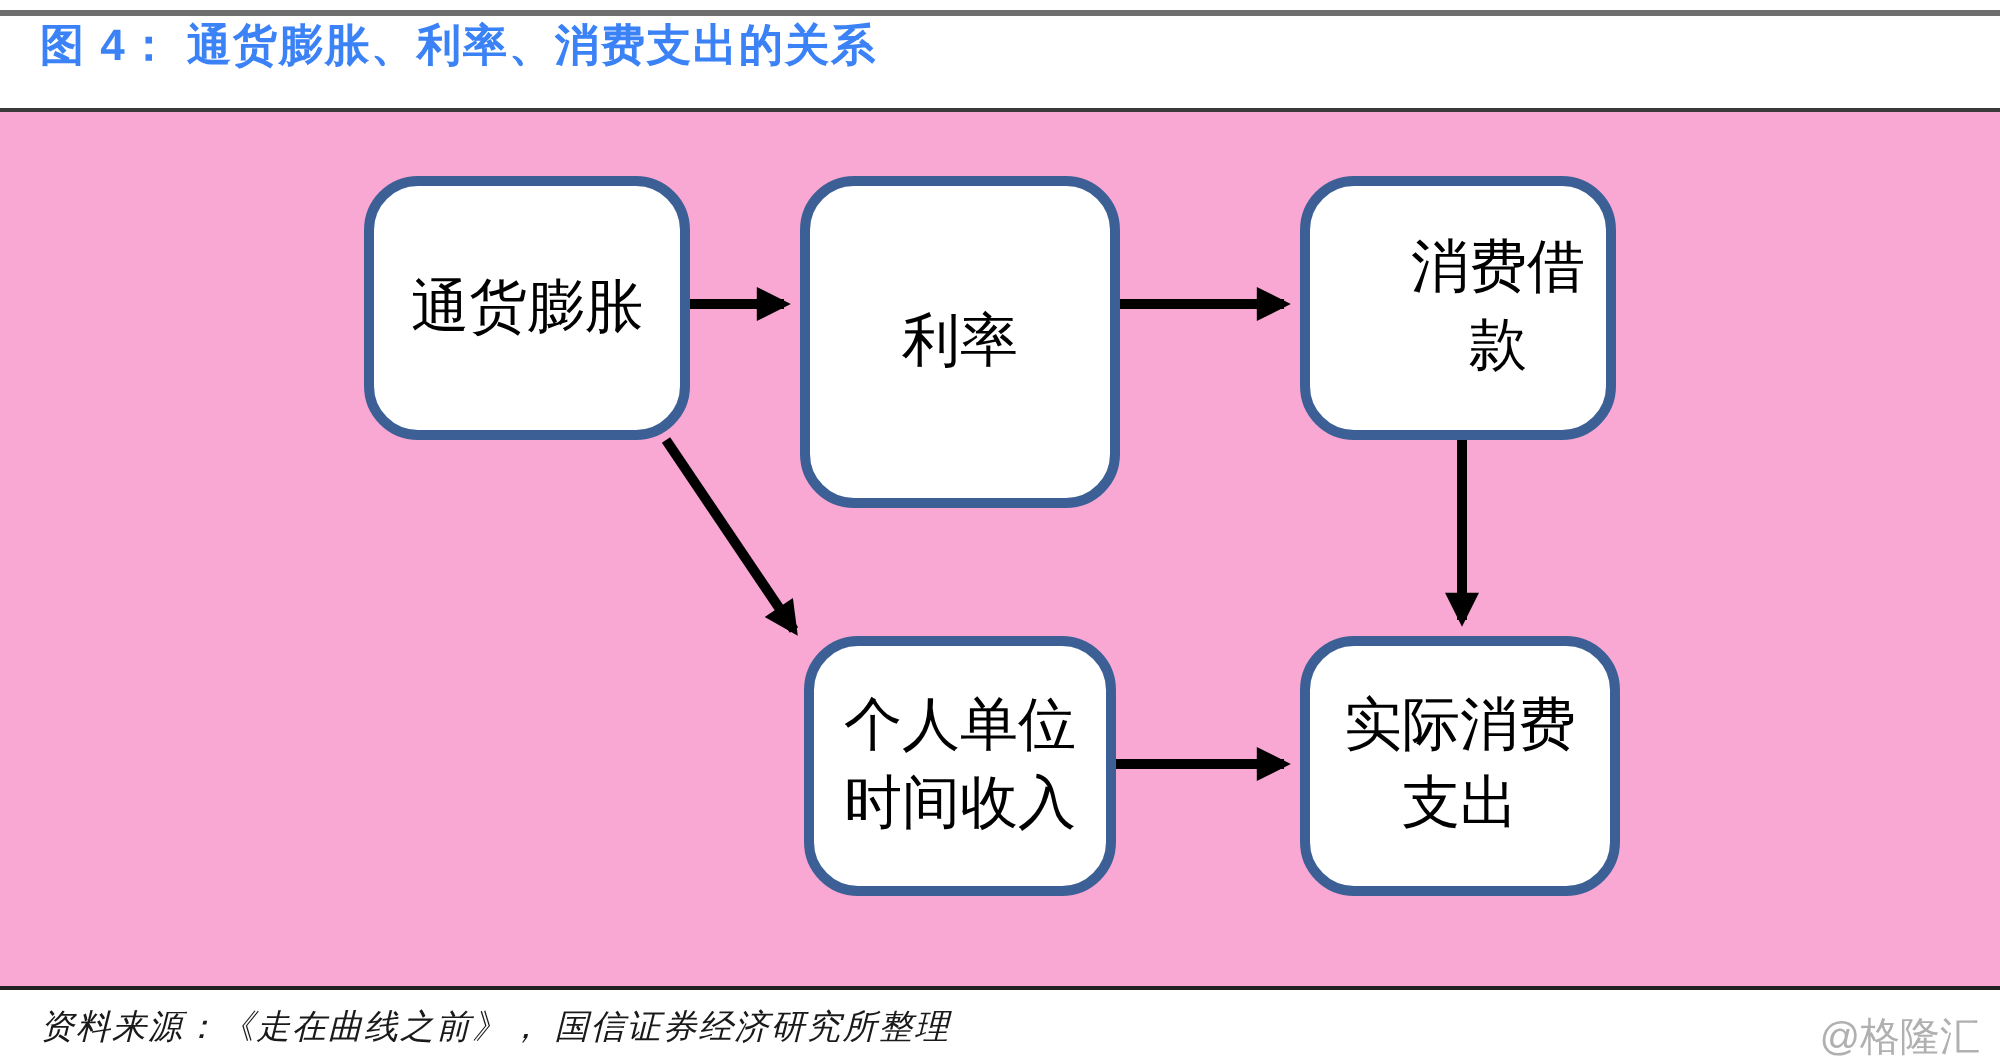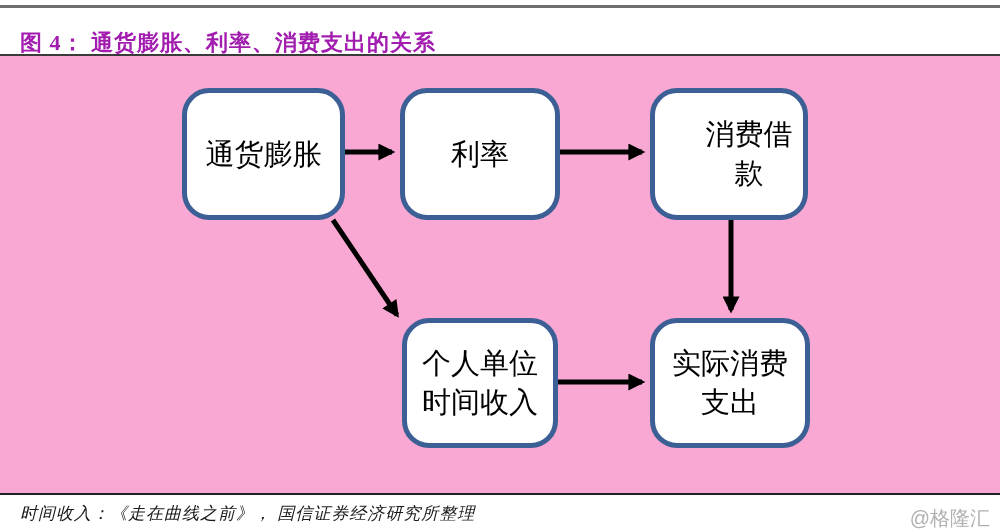--- a/index.html
+++ b/index.html
@@ -13,25 +13,25 @@
     overflow: hidden;
   }
   .top-rule {
     position: absolute;
     left: 0; top: 5px;
     width: 1000px; height: 3px;
     background: #6e6e6e;
   }
   .figure-title {
     position: absolute;
-    left: 20px; top: 28px;
-    font-family: Liberation Serif, serif;
+    left: 20px; top: 8px;
+    font-family: Liberation Sans, sans-serif;
     font-weight: bold;
     font-size: 22px;
-    color: #a21caf;
+    color: #3b82f6;
     letter-spacing: 1px;
     white-space: nowrap;
   }
   .title-rule {
     position: absolute;
     left: 0; top: 54px;
     width: 1000px; height: 2px;
     background: #3a3a3a;
   }
   .diagram {
@@ -54,21 +54,21 @@
     align-items: center;
     justify-content: center;
     text-align: center;
     font-size: 29px;
     line-height: 39px;
     color: #000000;
     white-space: pre-line;
     font-family: "Liberation Sans", sans-serif;
   }
   .node-inflation          { left: 182px; top: 32px;  width: 163px; height: 132px; }
-  .node-interest-rate      { left: 400px; top: 32px;  width: 160px; height: 132px; }
+  .node-interest-rate      { left: 400px; top: 32px;  width: 160px; height: 166px; }
   .node-consumer-borrowing { left: 650px; top: 32px;  width: 158px; height: 132px; padding-left: 40px; }
   .node-personal-income    { left: 402px; top: 262px; width: 156px; height: 130px; }
   .node-actual-spending    { left: 650px; top: 262px; width: 160px; height: 130px; }
   .footer-rule {
     position: absolute;
     left: 0; top: 493px;
     width: 1000px; height: 2px;
     background: #222222;
   }
   .footer-source {
@@ -124,17 +124,17 @@
     <div class="node node-actual-spending">实际消费
 支出</div>
 
     <div class="node node-personal-income">个人单位
 时间收入</div>
 
   </div>
 
   <div class="footer-rule"></div>
 
-  <div class="footer-source">时间收入：《走在曲线之前》， 国信证券经济研究所整理</div>
+  <div class="footer-source">资料来源：《走在曲线之前》， 国信证券经济研究所整理</div>
 
   <div class="watermark">@格隆汇</div>
 
 </div>
 
 </body></html>

